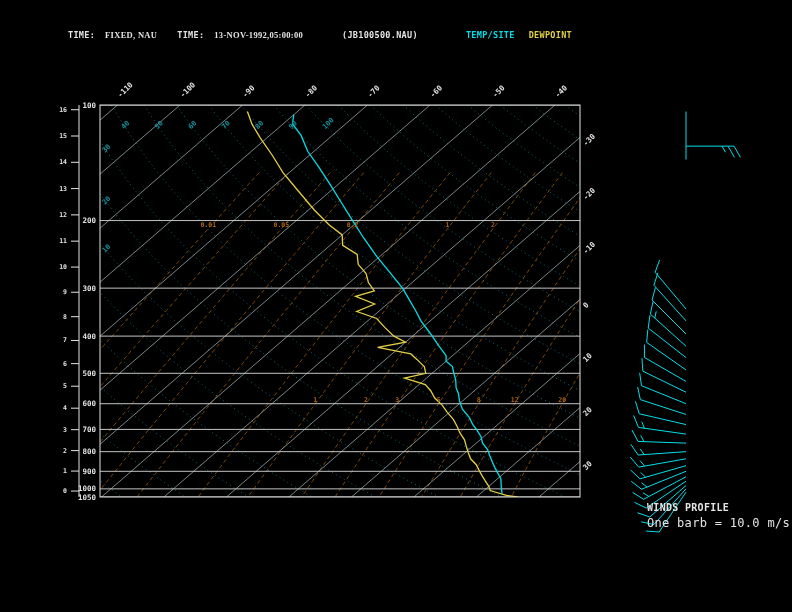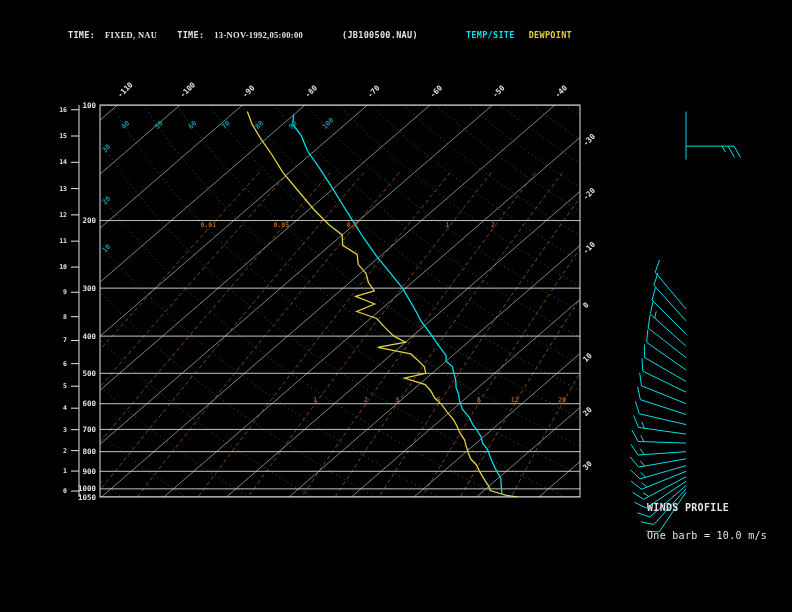--- a/index.html
+++ b/index.html
@@ -5,21 +5,21 @@
   html,body{margin:0;padding:0;background:#000;}
   #canvas{position:relative;width:792px;height:612px;background:#000;overflow:hidden;
           font-family:"DejaVu Sans Mono", monospace;}
   .txt{position:absolute;white-space:nowrap;color:#e4e4e4;font-weight:700;
        font-size:8.5px;letter-spacing:0.3px;}
   .cyan{color:#00dfe8;}
   .yellow{color:#e3cf45;}
   .hdr{left:68px;top:30px;}
   .ftr{left:68px;top:510px;}
   .wp-title{left:647px;top:502px;font-size:10px;}
-  .wp-sub{left:647px;top:516px;font-size:10px;font-weight:400;margin-top:14px;}
+  .wp-sub{left:647px;top:516px;font-size:12px;font-weight:400;}
   .gap-s{padding-left:10px;font-family:Liberation Serif, serif;}
   .gap-m{padding-left:20px;}
   .gap-l{padding-left:30px;margin-left:9px;}
   .gap-xl{padding-left:48px;}
   .gap-leg{padding-left:14px;margin-top:42px;}
   #chart-svg{position:absolute;left:0;top:0;}
 </style>
 </head>
 <body>
 

